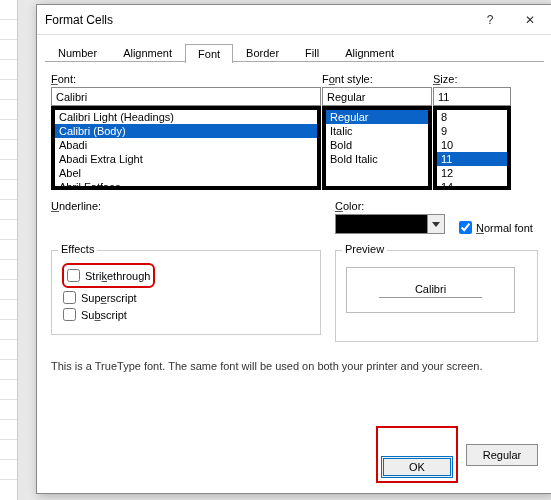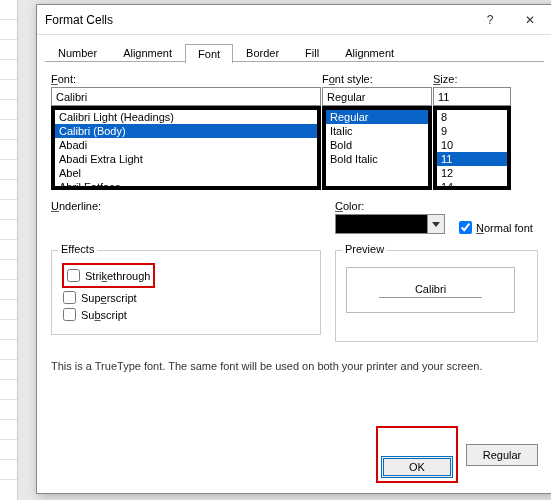--- a/index.html
+++ b/index.html
@@ -28,21 +28,21 @@
   .listbox .opt.sel { background: #0a63c6; color: #fff; }
   .combo { display: flex; height: 20px; }
   .combo .val { flex: 1; border: 1px solid #888; border-right: none; padding: 1px 4px; background: #fff; }
   .combo .val.swatch { background: #000; }
   .combo .btn { width: 18px; border: 1px solid #888; background: #eee; display: flex; align-items: center; justify-content: center; }
   .chev { width: 0; height: 0; border-left: 4px solid transparent; border-right: 4px solid transparent; border-top: 5px solid #333; }
   .group { border: 1px solid #ccc; margin-top: 6px; position: relative; padding: 12px 22px 10px 10px; }
   .group-title { position: absolute; top: -8px; left: 6px; background: #fff; padding: 0 3px; }
   .checkbox-row { display: flex; align-items: center; gap: 5px; margin: 2px 0; padding: 1px; }
   .checkbox-row input { width: 13px; height: 13px; margin: 0; }
-  .highlight-red { border: 2px solid #d40000; border-radius: 0; padding: 1px 2px; display: inline-flex; }
+  .highlight-red { border: 2px solid #d40000; border-radius: 6px; padding: 1px 2px; display: inline-flex; }
   .preview-box { border: 1px solid #bbb; height: 46px; display: flex; align-items: center; justify-content: center; font-size: 15px; font-family: Calibri, sans-serif; margin-top:4px; }
   .preview-text { border-bottom: 1px solid #999; padding: 0 36px 2px 36px; position: relative; }
   .preview-text::before { content: ""; position: absolute; left: -6px; right: -6px; top: 50%; border-top: 1px solid transparent; }
   .desc { margin-top: 18px; color: #333; }
   .buttons { position: absolute; bottom: 10px; right: 14px; display: flex; gap: 8px; align-items: center; }
   .btnstd { width: 72px; height: 22px; border: 1px solid #888; background: #eee; display: flex; align-items: center; justify-content: center; cursor: pointer; }
   .btnstd.default { border: 1px solid #006fc4; outline: 1px solid #006fc4; outline-offset: -3px; margin-top: 25px; }
   .ok-wrap { border: 2px solid #d40000; padding: 3px; }
   .normalfont { display:flex; align-items:center; gap:4px; }
   .normalfont input { width:13px; height:13px; margin:0; }

